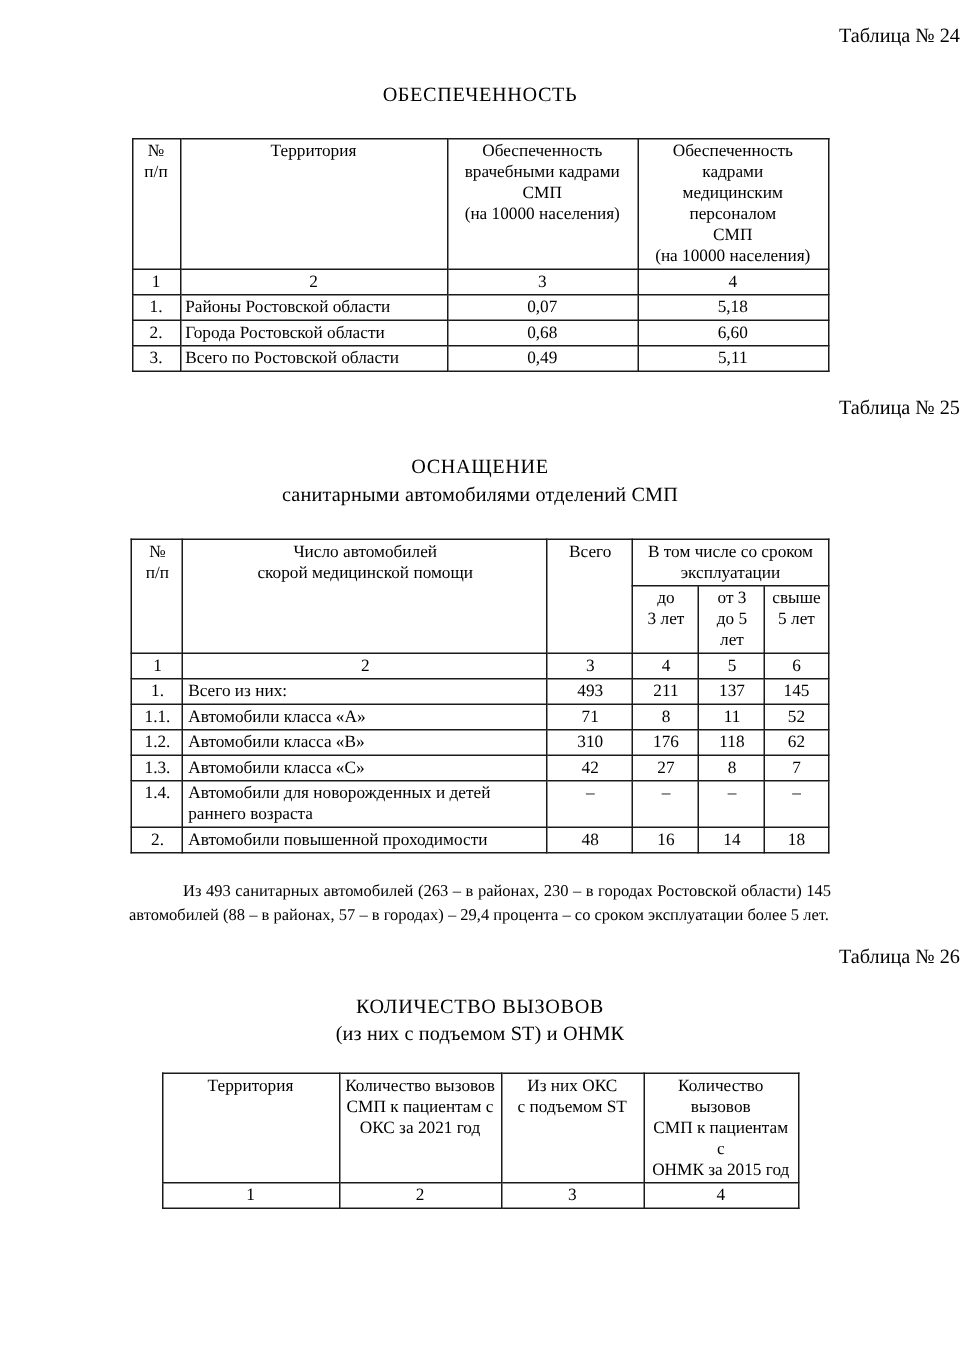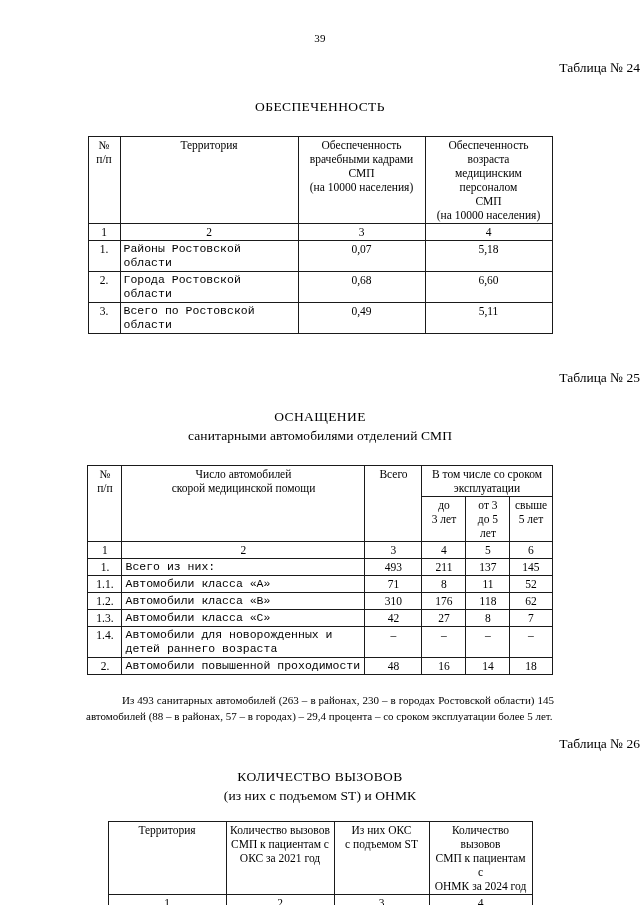--- a/index.html
+++ b/index.html
@@ -48,39 +48,38 @@
     font-size: 11.5px;
     margin: 0 auto;
   }
   table.doc-table td {
     border: 1px solid #1a1a1a;
     padding: 1px 3px;
     vertical-align: top;
     line-height: 1.22;
   }
   .c { text-align: center; }
-  .l { text-align: left; font-family: Liberation Mono, monospace; }
+  .l { text-align: left; }
   .num-row td { text-align: center; }
   .tbl-wrap { margin-top: 6px; }
   .body-par {
     font-size: 11px;
     text-align: justify;
     line-height: 1.42;
     margin: 0 auto;
     width: 468px;
     text-indent: 36px;
     font-family: Liberation Serif, serif;
   }
 </style>
 </head>
 <body>
 
 <div class="page">
 
-  <div class="page-number">39</div>
 
   <div style="margin-top:16px;">
     <div class="table-caption">Таблица № 24</div>
   </div>
 
   <div class="title-block" style="margin-top:22px;">
     <div class="title-main">ОБЕСПЕЧЕННОСТЬ</div>
   </div>
 
   <div class="tbl-wrap" style="margin-top:20px;">
@@ -100,21 +99,21 @@
           <td class="c">
             <div>Территория</div>
           </td>
           <td class="c">
             <div>Обеспеченность</div>
             <div>врачебными кадрами</div>
             <div>СМП</div>
             <div>(на 10000 населения)</div>
           </td>
           <td class="c">
-            <div>Обеспеченность возраста</div>
+            <div>Обеспеченность кадрами</div>
             <div>медицинским персоналом</div>
             <div>СМП</div>
             <div>(на 10000 населения)</div>
           </td>
         </tr>
         <tr class="num-row">
           <td>1</td>
           <td>2</td>
           <td>3</td>
           <td>4</td>
@@ -134,21 +133,21 @@
         <tr>
           <td class="c">3.</td>
           <td class="l">Всего по Ростовской области</td>
           <td class="c">0,49</td>
           <td class="c">5,11</td>
         </tr>
       </tbody>
     </table>
   </div>
 
-  <div style="margin-top:36px;">
+  <div style="margin-top:16px;">
     <div class="table-caption">Таблица № 25</div>
   </div>
 
   <div class="title-block" style="margin-top:22px;font-family:Liberation Serif, serif;">
     <div class="title-main">ОСНАЩЕНИЕ</div>
     <div class="title-sub">санитарными автомобилями отделений СМП</div>
   </div>
 
   <div class="tbl-wrap" style="margin-top:20px;">
     <table class="doc-table" style="width:464px;">
@@ -281,21 +280,21 @@
             <div>СМП к пациентам с</div>
             <div>ОКС за 2021 год</div>
           </td>
           <td class="c">
             <div>Из них ОКС</div>
             <div>с подъемом ST</div>
           </td>
           <td class="c">
             <div>Количество вызовов</div>
             <div>СМП к пациентам с</div>
-            <div>ОНМК за 2024 год</div>
+            <div>ОНМК за 2015 год</div>
           </td>
         </tr>
         <tr class="num-row">
           <td>1</td>
           <td>2</td>
           <td>3</td>
           <td>4</td>
         </tr>
 
       </tbody>

